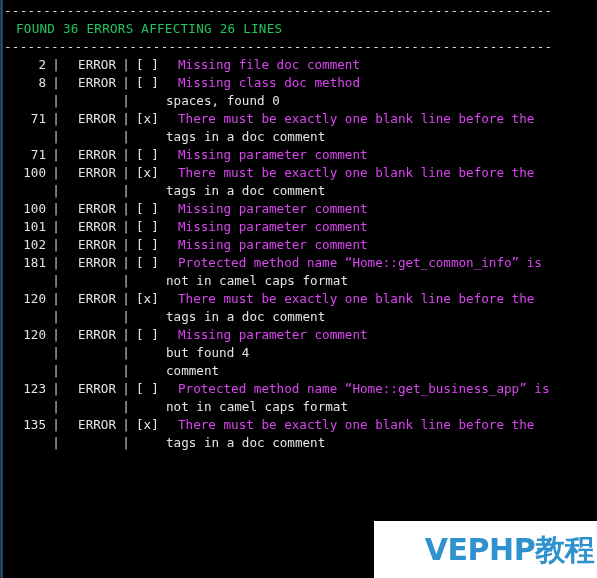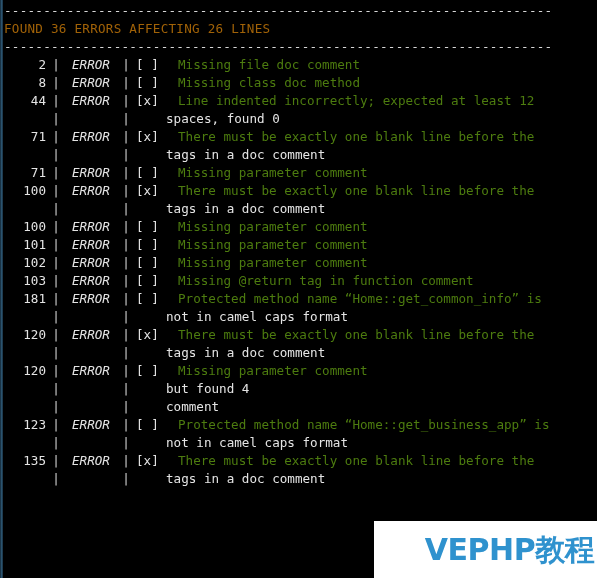--- a/index.html
+++ b/index.html
@@ -44,23 +44,23 @@
     white-space: pre;
     overflow: hidden;
     padding-left: 4px;
     letter-spacing: 0.02em;
     color: #d8d8d8;
   }
   .summary {
     height: 18px;
     line-height: 18px;
     white-space: pre;
-    padding-left: 4px;
+    padding-left: 16px;
     letter-spacing: 0.02em;
-    color: #a16207;
+    color: #22c55e;
   }
   .row {
     height: 18px;
     line-height: 18px;
     white-space: pre;
     position: relative;
     overflow: hidden;
   }
   .c-line {
     display: inline-block;
@@ -70,32 +70,31 @@
   }
   .c-sep {
     display: inline-block;
     width: 20px;
     text-align: center;
     color: #cfcfcf;
   }
   .c-sev {
     display: inline-block;
     width: 50px;
-    text-align: center;
+    text-align: right;
     color: #e4e4e4;
-    font-style: italic;
   }
   .c-mark {
     display: inline-block;
     width: 30px;
     text-align: left;
     color: #e4e4e4;
   }
   .c-msg {
-    color: #4d7c0f;
+    color: #d946ef;
     padding-left: 12px;
   }
   .c-msg-cont {
     color: #e4e4e4;
   }
   
   #watermark {
     position: absolute;
     left: 374px;
     top: 521px;
@@ -126,31 +125,29 @@
 
   <div id="content">
 
     <div class="rule">----------------------------------------------------------------------</div>
     <div class="summary">FOUND 36 ERRORS AFFECTING 26 LINES</div>
     <div class="rule">----------------------------------------------------------------------</div>
 
     <div id="rows">
         <div class="row"><span class="c-line">2</span><span class="c-sep">|</span><span class="c-sev">ERROR</span><span class="c-sep">|</span><span class="c-mark">[ ]</span><span class="c-msg">Missing file doc comment</span></div>
         <div class="row"><span class="c-line">8</span><span class="c-sep">|</span><span class="c-sev">ERROR</span><span class="c-sep">|</span><span class="c-mark">[ ]</span><span class="c-msg">Missing class doc method</span></div>
-        <div class="row"><span class="c-line">44</span><span class="c-sep">|</span><span class="c-sev">ERROR</span><span class="c-sep">|</span><span class="c-mark">[x]</span><span class="c-msg">Line indented incorrectly; expected at least 12</span></div>
         <div class="row"><span class="c-line"></span><span class="c-sep">|</span><span class="c-sev"></span><span class="c-sep">|</span><span class="c-mark"></span><span class="c-msg-cont">spaces, found 0</span></div>
         <div class="row"><span class="c-line">71</span><span class="c-sep">|</span><span class="c-sev">ERROR</span><span class="c-sep">|</span><span class="c-mark">[x]</span><span class="c-msg">There must be exactly one blank line before the</span></div>
         <div class="row"><span class="c-line"></span><span class="c-sep">|</span><span class="c-sev"></span><span class="c-sep">|</span><span class="c-mark"></span><span class="c-msg-cont">tags in a doc comment</span></div>
         <div class="row"><span class="c-line">71</span><span class="c-sep">|</span><span class="c-sev">ERROR</span><span class="c-sep">|</span><span class="c-mark">[ ]</span><span class="c-msg">Missing parameter comment</span></div>
         <div class="row"><span class="c-line">100</span><span class="c-sep">|</span><span class="c-sev">ERROR</span><span class="c-sep">|</span><span class="c-mark">[x]</span><span class="c-msg">There must be exactly one blank line before the</span></div>
         <div class="row"><span class="c-line"></span><span class="c-sep">|</span><span class="c-sev"></span><span class="c-sep">|</span><span class="c-mark"></span><span class="c-msg-cont">tags in a doc comment</span></div>
         <div class="row"><span class="c-line">100</span><span class="c-sep">|</span><span class="c-sev">ERROR</span><span class="c-sep">|</span><span class="c-mark">[ ]</span><span class="c-msg">Missing parameter comment</span></div>
         <div class="row"><span class="c-line">101</span><span class="c-sep">|</span><span class="c-sev">ERROR</span><span class="c-sep">|</span><span class="c-mark">[ ]</span><span class="c-msg">Missing parameter comment</span></div>
         <div class="row"><span class="c-line">102</span><span class="c-sep">|</span><span class="c-sev">ERROR</span><span class="c-sep">|</span><span class="c-mark">[ ]</span><span class="c-msg">Missing parameter comment</span></div>
-        <div class="row"><span class="c-line">103</span><span class="c-sep">|</span><span class="c-sev">ERROR</span><span class="c-sep">|</span><span class="c-mark">[ ]</span><span class="c-msg">Missing @return tag in function comment</span></div>
         <div class="row"><span class="c-line">181</span><span class="c-sep">|</span><span class="c-sev">ERROR</span><span class="c-sep">|</span><span class="c-mark">[ ]</span><span class="c-msg">Protected method name “Home::get_common_info” is</span></div>
         <div class="row"><span class="c-line"></span><span class="c-sep">|</span><span class="c-sev"></span><span class="c-sep">|</span><span class="c-mark"></span><span class="c-msg-cont">not in camel caps format</span></div>
         <div class="row"><span class="c-line">120</span><span class="c-sep">|</span><span class="c-sev">ERROR</span><span class="c-sep">|</span><span class="c-mark">[x]</span><span class="c-msg">There must be exactly one blank line before the</span></div>
         <div class="row"><span class="c-line"></span><span class="c-sep">|</span><span class="c-sev"></span><span class="c-sep">|</span><span class="c-mark"></span><span class="c-msg-cont">tags in a doc comment</span></div>
         <div class="row"><span class="c-line">120</span><span class="c-sep">|</span><span class="c-sev">ERROR</span><span class="c-sep">|</span><span class="c-mark">[ ]</span><span class="c-msg">Missing parameter comment</span></div>
         <div class="row"><span class="c-line"></span><span class="c-sep">|</span><span class="c-sev"></span><span class="c-sep">|</span><span class="c-mark"></span><span class="c-msg-cont">but found 4</span></div>
         <div class="row"><span class="c-line"></span><span class="c-sep">|</span><span class="c-sev"></span><span class="c-sep">|</span><span class="c-mark"></span><span class="c-msg-cont">comment</span></div>
         <div class="row"><span class="c-line">123</span><span class="c-sep">|</span><span class="c-sev">ERROR</span><span class="c-sep">|</span><span class="c-mark">[ ]</span><span class="c-msg">Protected method name “Home::get_business_app” is</span></div>
         <div class="row"><span class="c-line"></span><span class="c-sep">|</span><span class="c-sev"></span><span class="c-sep">|</span><span class="c-mark"></span><span class="c-msg-cont">not in camel caps format</span></div>
         <div class="row"><span class="c-line">135</span><span class="c-sep">|</span><span class="c-sev">ERROR</span><span class="c-sep">|</span><span class="c-mark">[x]</span><span class="c-msg">There must be exactly one blank line before the</span></div>

